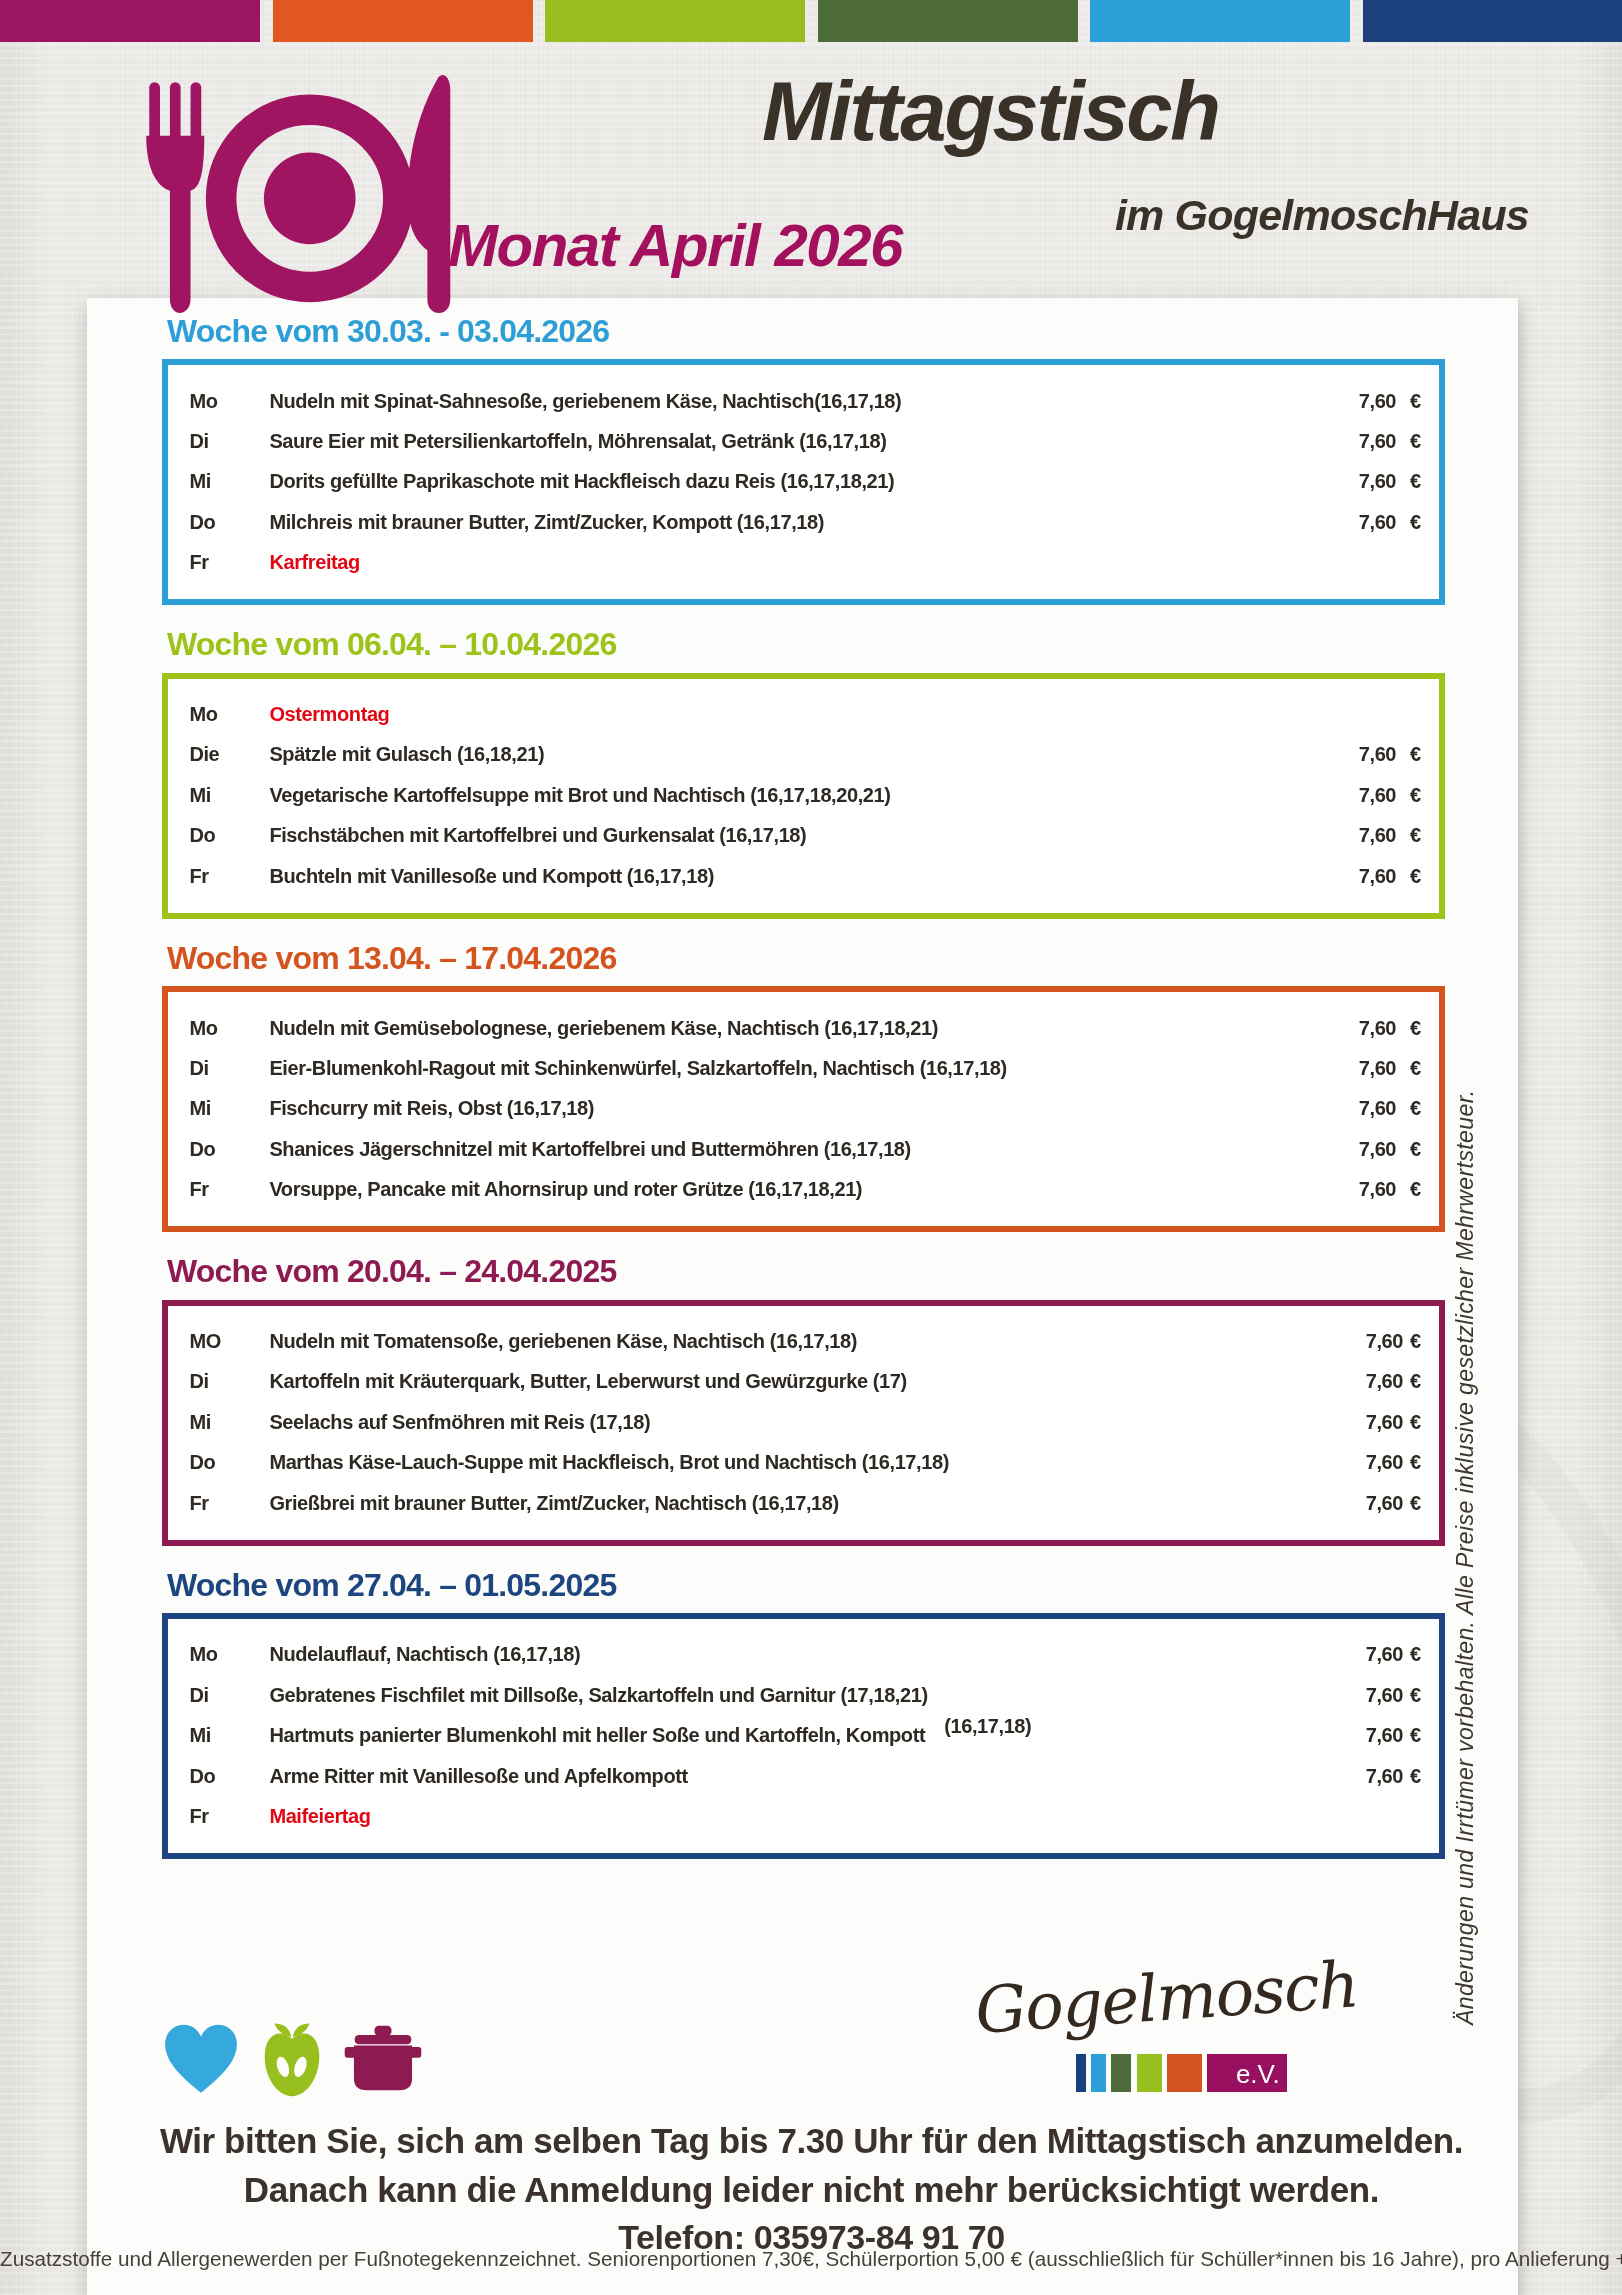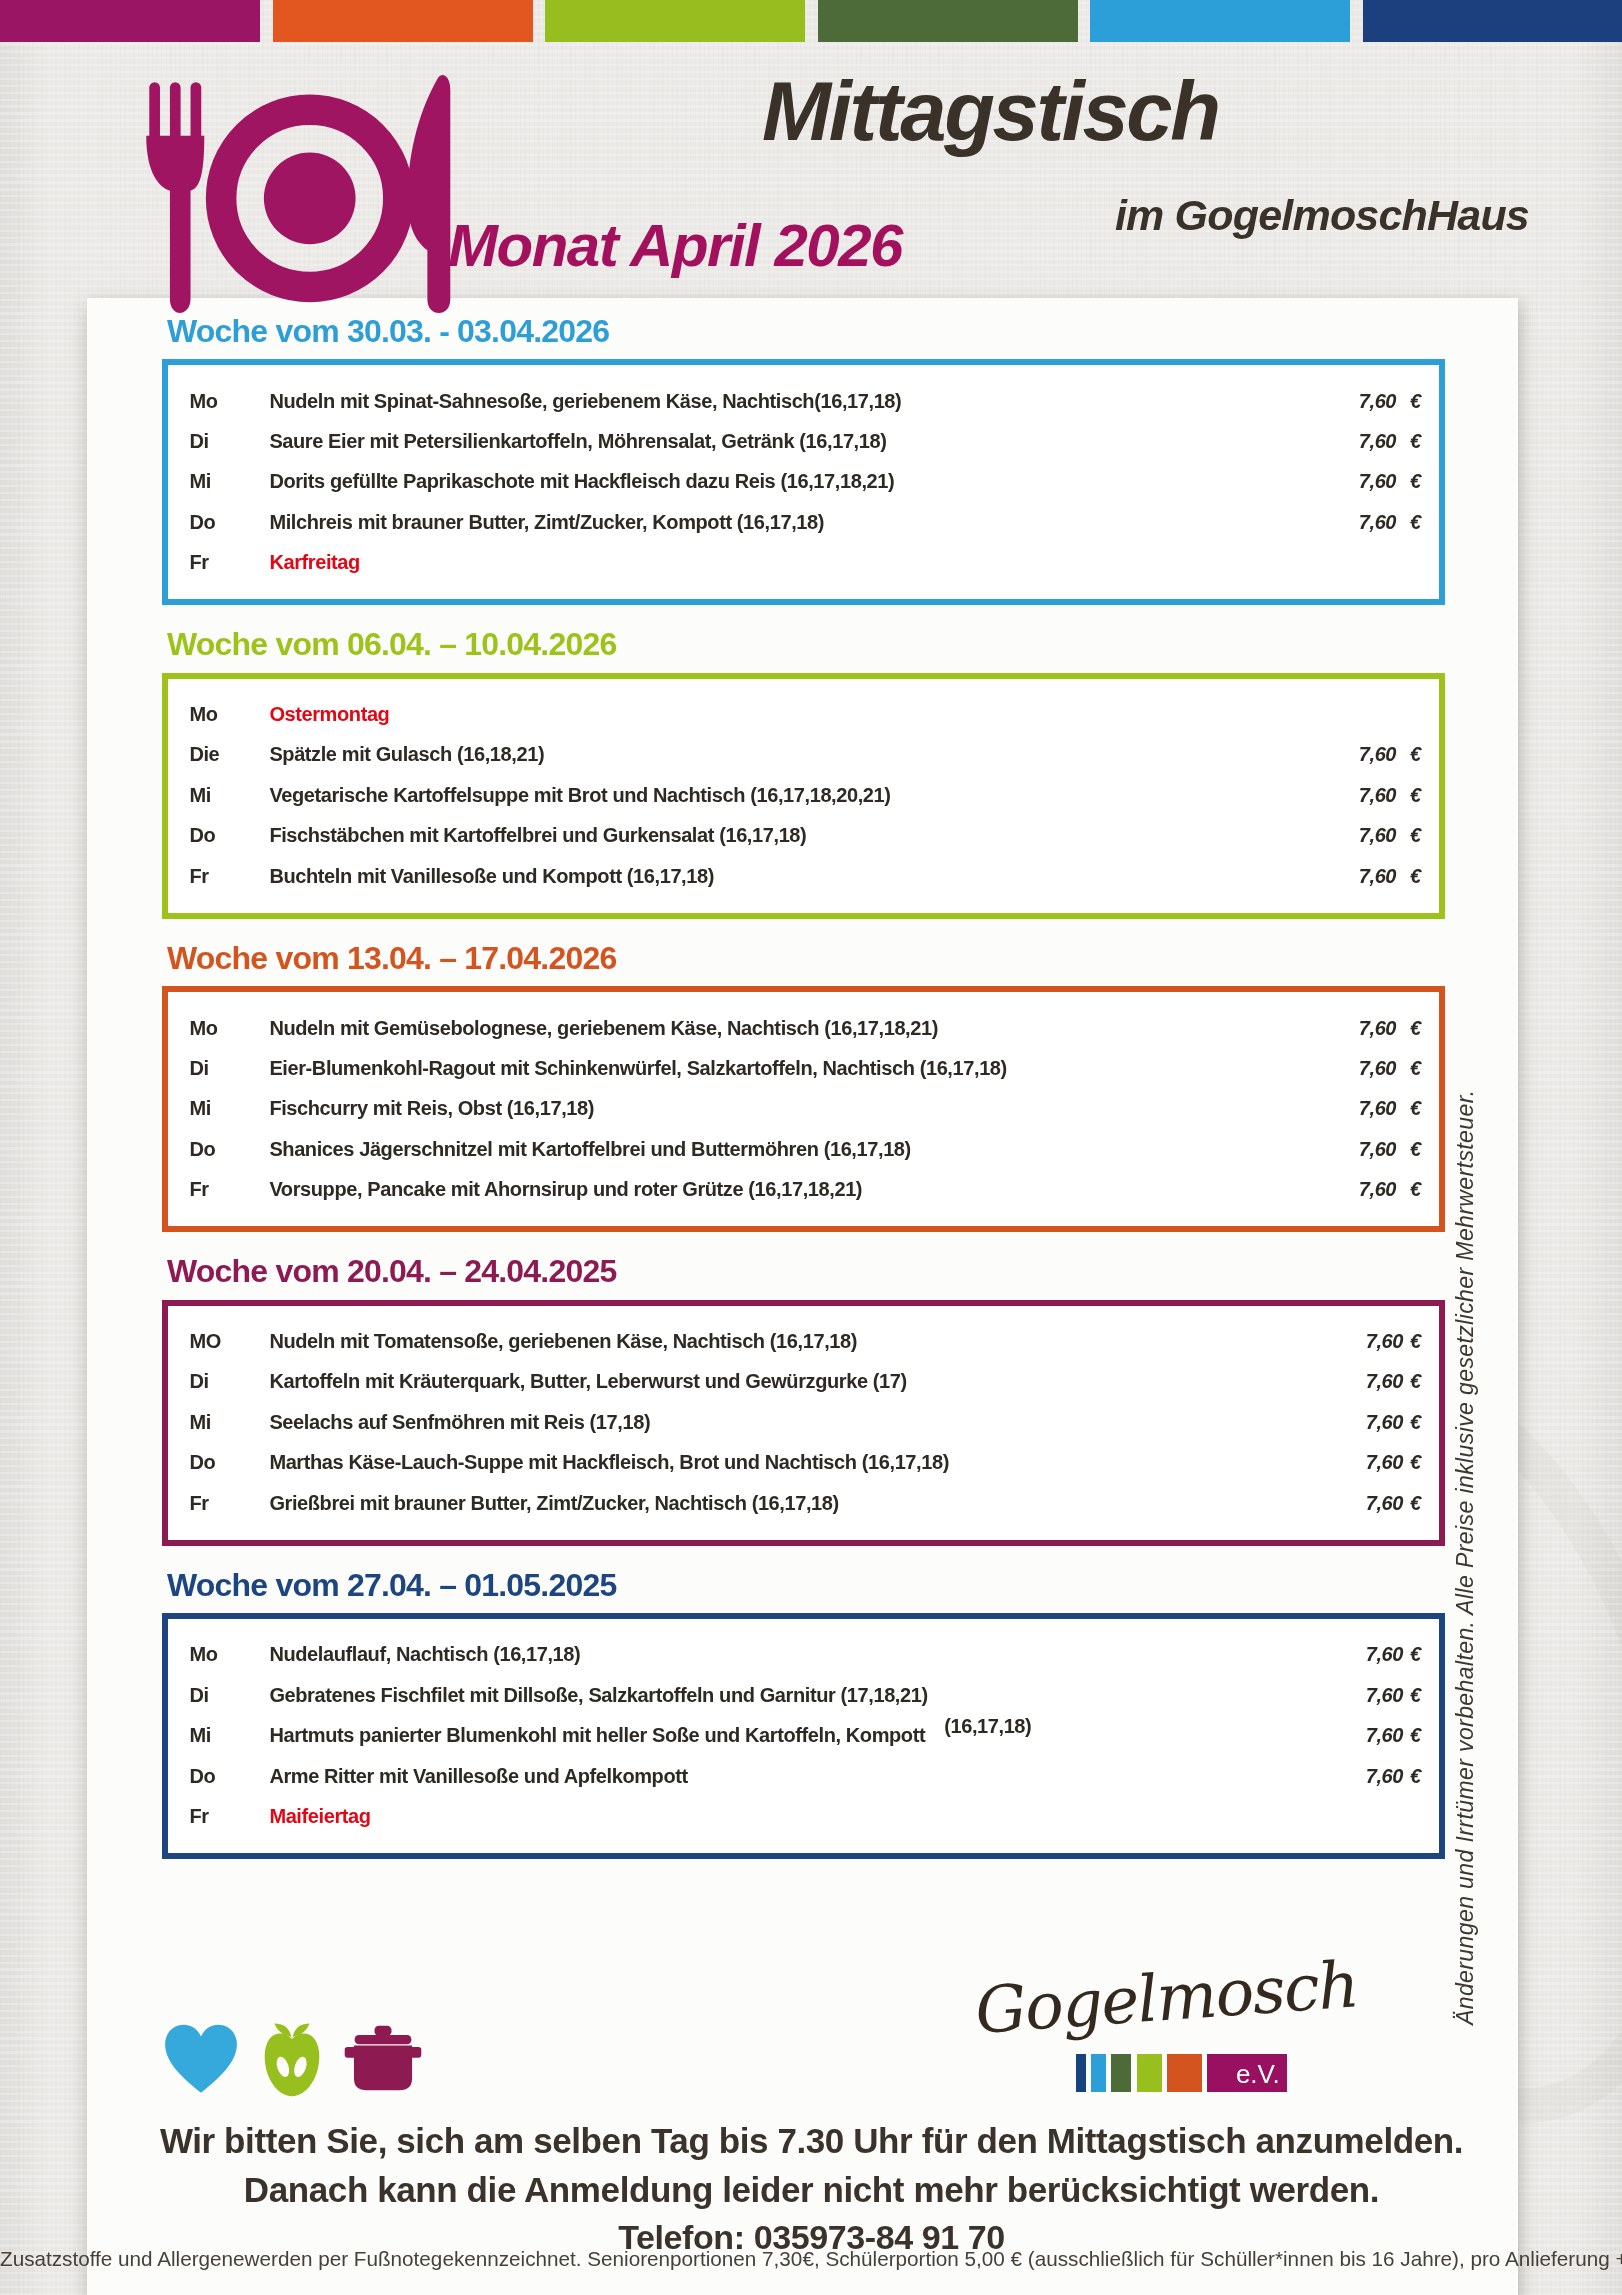--- a/index.html
+++ b/index.html
@@ -41,21 +41,21 @@
   #weeks{padding-top:7.7px;}
   .week{margin-top:23px;}
   .week:first-child{margin-top:9.2px;}
   .week-heading{margin:0 0 10.7px 80px;font-size:32px;font-weight:bold;line-height:1.05;letter-spacing:-0.8px;}
   .week-box{margin:0 73px 0 75px;border:6.1px solid #000;background:#fff;padding:15.3px 18.4px 17px 12.2px;}
   .menu-row{display:flex;align-items:baseline;padding:9.2px 0;font-size:20px;font-weight:bold;
             line-height:1.1;color:#2e2922;letter-spacing:-0.4px;}
   .day{width:80px;flex:none;padding-left:9.2px;}
   .dish{flex:1;padding-right:13.8px;}
   .dish.holiday{color:var(--holiday,#e30613);}
-  .price{flex:none;white-space:nowrap;font-style:italic;}
+  .price{flex:none;white-space:nowrap;}
   .price .cur{display:inline-block;}
   .price.wide .cur{margin-left:13.8px;}
   .price.narrow .cur{margin-left:6.9px;}
   .sup{position:relative;top:-9.2px;margin-left:19px;}
 
   
   .side-note{position:absolute;left:1452px;top:1111px;width:914px;height:32px;
              transform:rotate(-90deg) translateX(-914px);transform-origin:top left;
              font-size:23px;font-style:italic;color:#3d372f;letter-spacing:0.4px;
              white-space:nowrap;z-index:2;}

